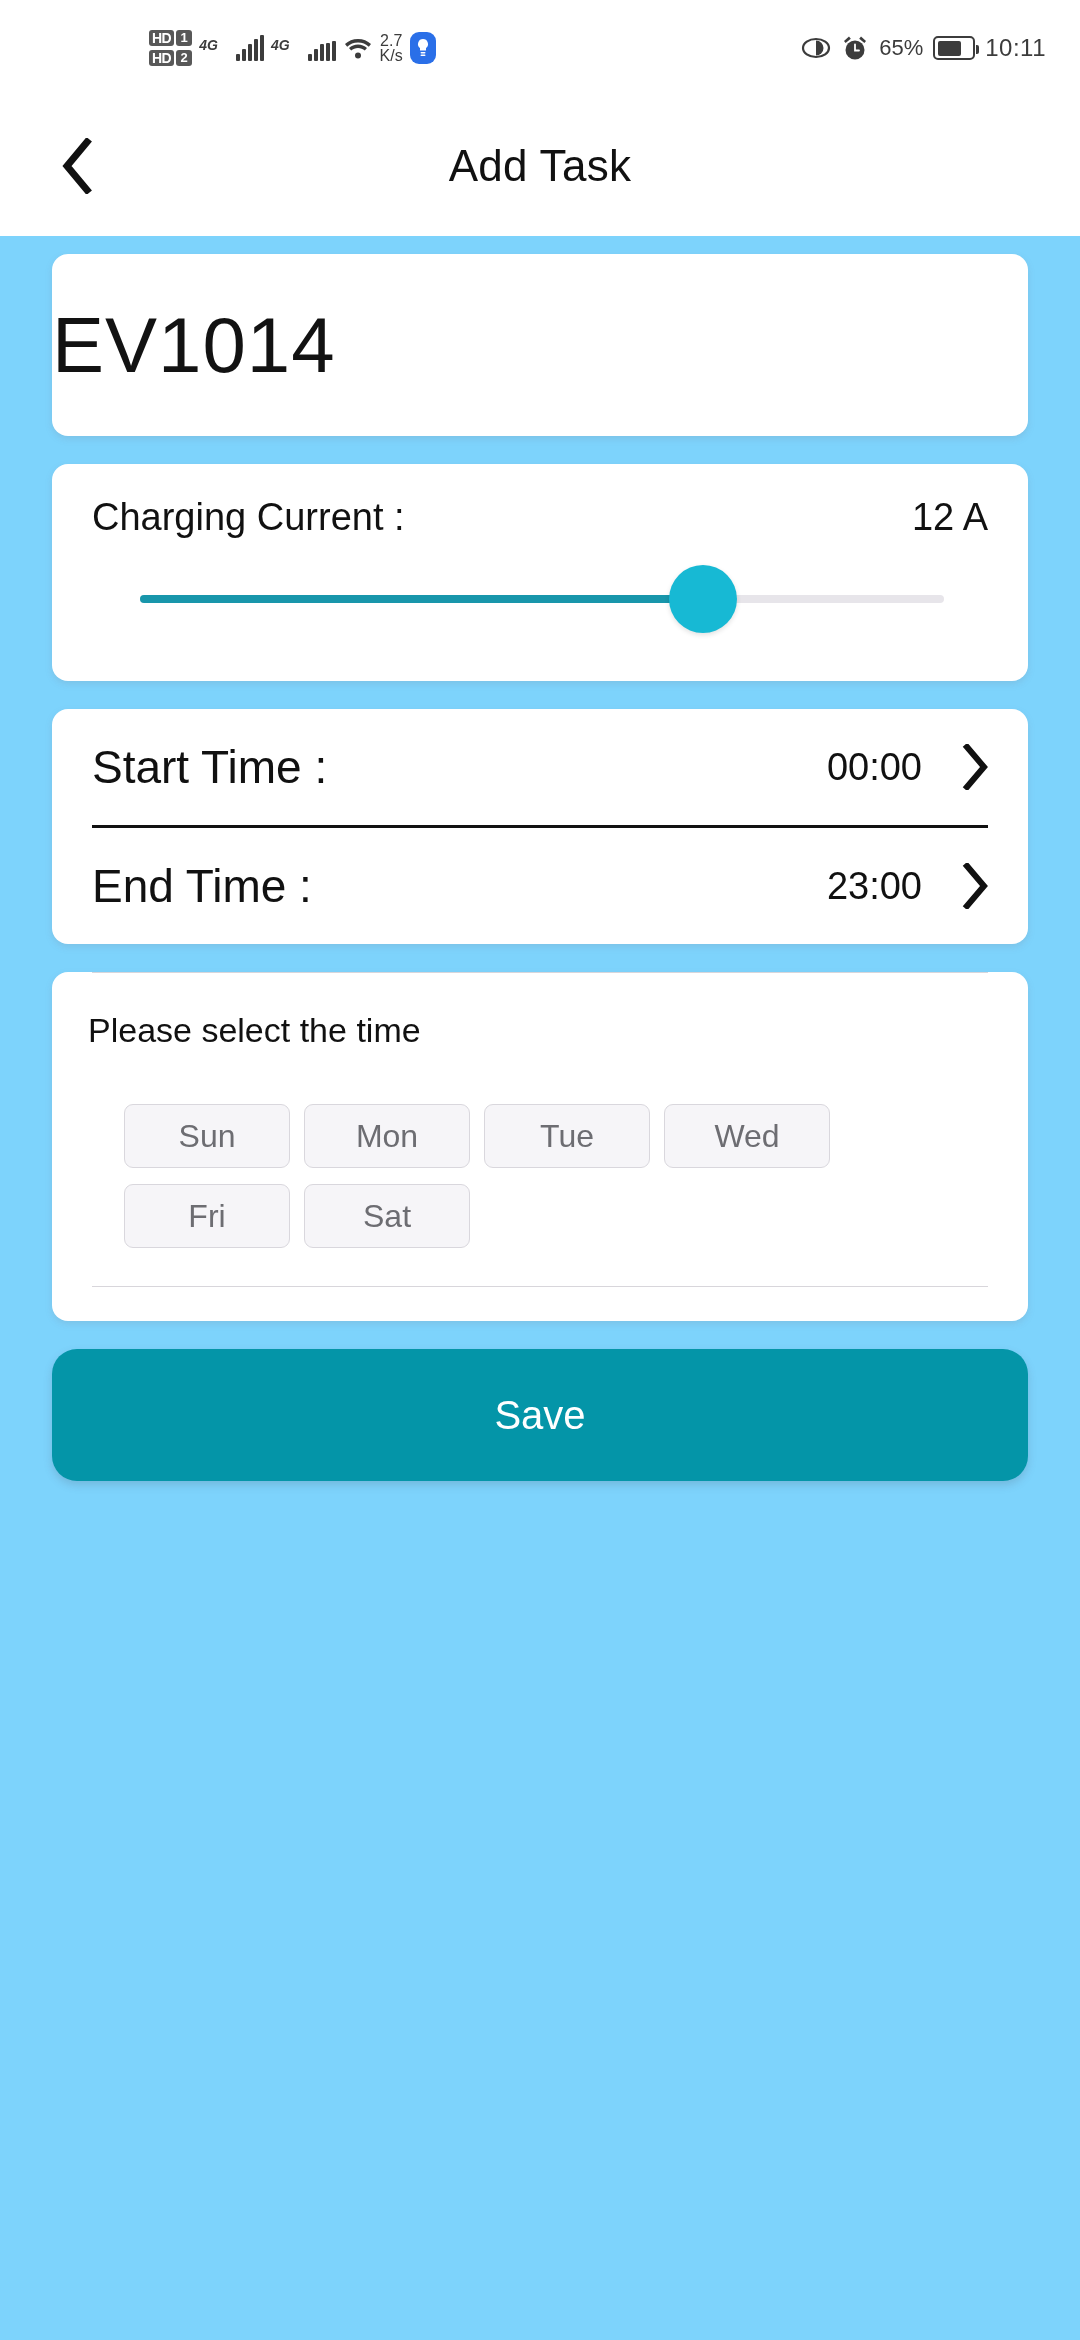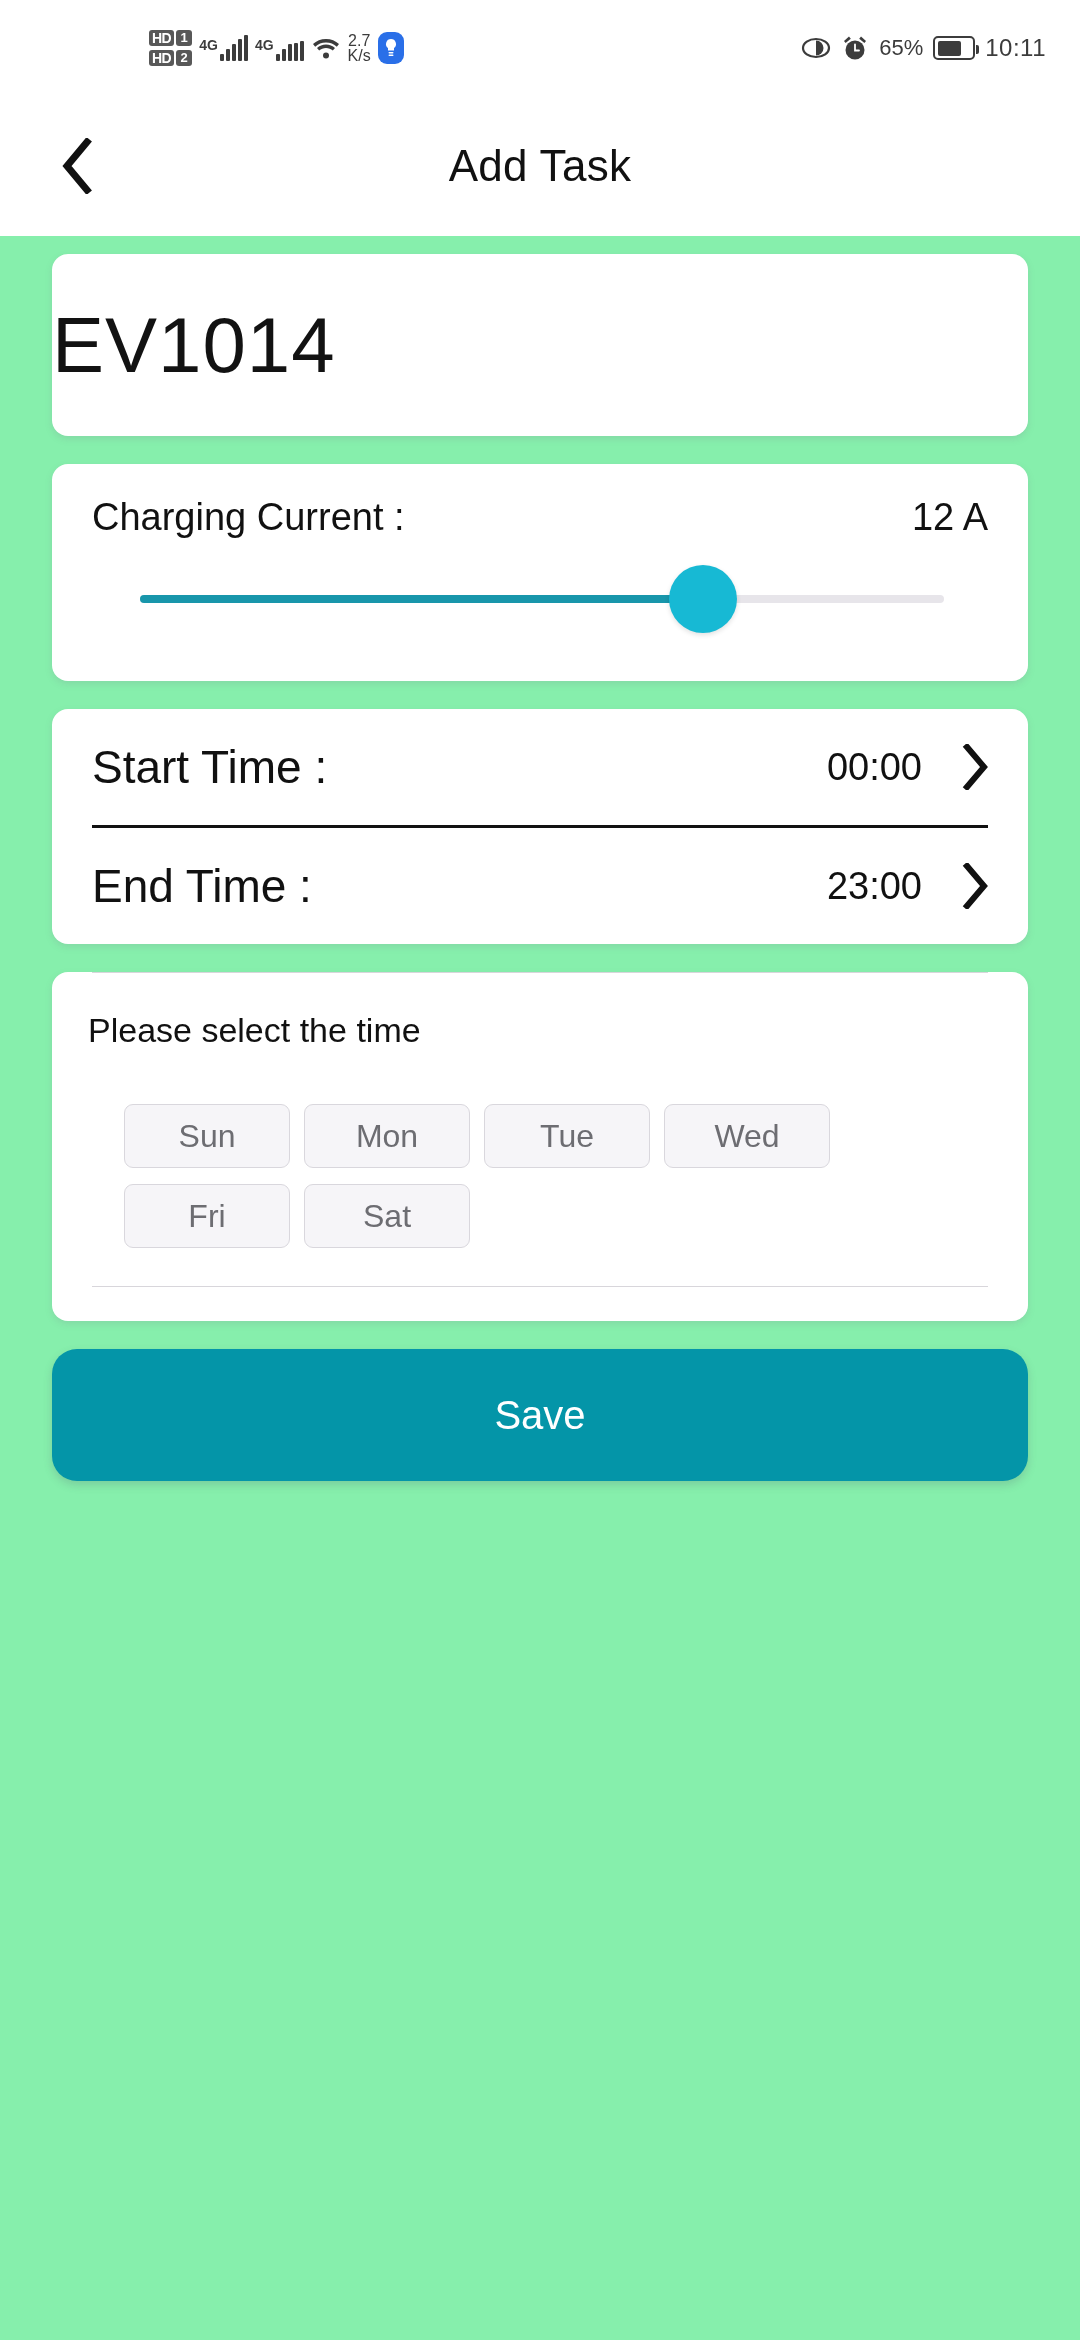--- a/index.html
+++ b/index.html
@@ -2,21 +2,21 @@
 <html><head>
 <meta charset="utf-8">
 <style>
   * { margin:0; padding:0; box-sizing:border-box; }
   html, body {
     width:1080px; height:2340px;
     background:#f0eff4;
     font-family:"Liberation Sans", sans-serif;
     overflow:hidden;
   }
-  .screen { position:relative; width:1080px; height:2340px; background:#86efac; }
+  .screen { position:relative; width:1080px; height:2340px; background:#7dd3fc; }
 
   
   .statusbar{
     height:96px; background:#ffffff;
     display:flex; align-items:center;
     padding:0 34px;
   }
   .sb-left{ display:flex; align-items:center; gap:7px; flex:0 0 auto; margin-left:115px;}
   .sb-right{ display:flex; align-items:center; gap:10px; margin-left:auto; }
   .hd-stack{ display:flex; flex-direction:column; gap:4px; }
@@ -25,21 +25,21 @@
   }
   .hd-box{
     background:#585858; color:#fff; font-size:14px; font-weight:bold;
     border-radius:3px; padding:1px 3px; line-height:1;
     letter-spacing:-0.5px;
   }
   .hd-num{
     background:#585858; color:#fff; font-size:13px; font-weight:bold;
     border-radius:3px; width:16px; height:16px; line-height:16px; text-align:center;
   }
-  .sig-group{ display:flex; align-items:flex-end; gap:2px; }
+  .sig-group{ display:flex; align-items:flex-end; gap:18px;font-style:italic; }
   .sig-g{ font-size:14px; color:#3c3c3c; align-self:flex-start; margin-top:2px; font-weight:600;}
   .bars{ display:flex; align-items:flex-end; gap:2px; height:26px; }
   .bars i{ display:block; width:4px; background:#3c3c3c; border-radius:1px; }
   .bars i:nth-child(1){ height:7px; }
   .bars i:nth-child(2){ height:12px; }
   .bars i:nth-child(3){ height:17px; }
   .bars i:nth-child(4){ height:22px; }
   .bars i:nth-child(5){ height:26px; }
   .bars.weak i:nth-child(4){ height:18px; }
   .bars.weak i:nth-child(5){ height:20px; }

